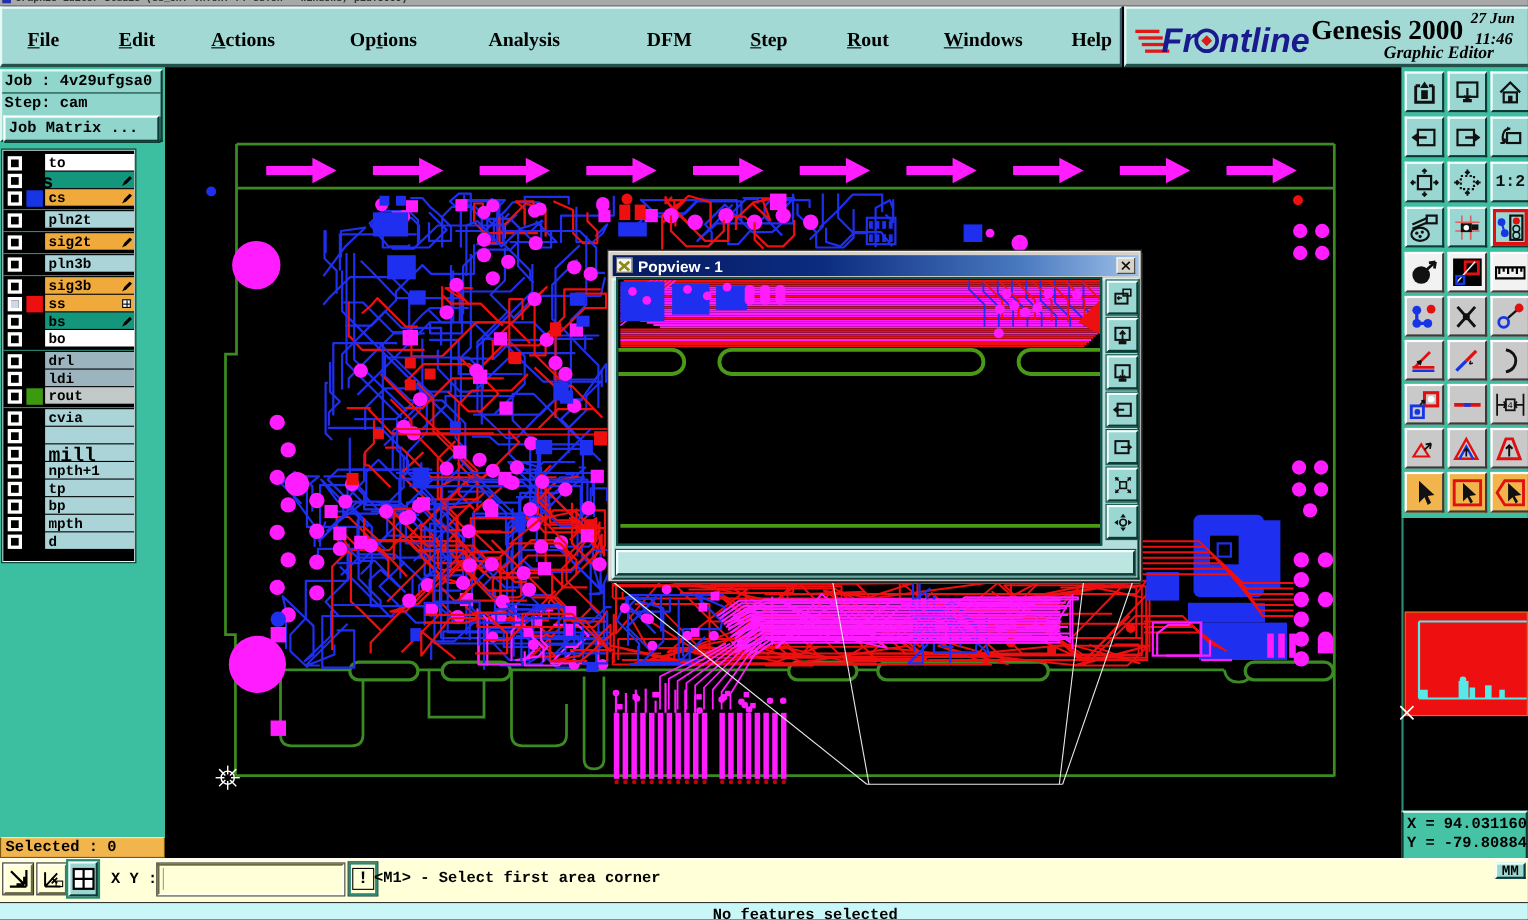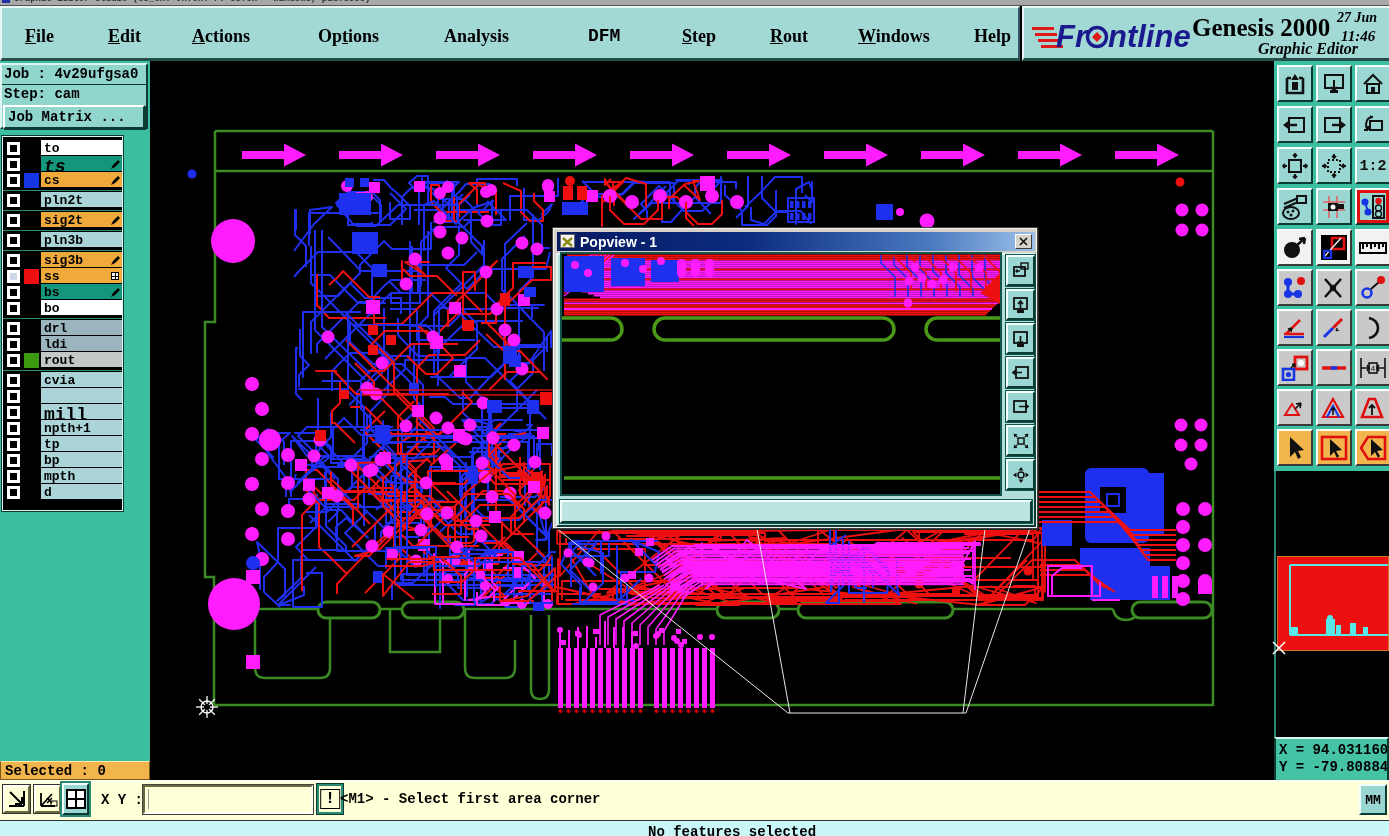--- a/index.html
+++ b/index.html
@@ -11,21 +11,21 @@
 <div class="abs" style="left:0;top:0;width:1389px;height:6px;background:#a8a8a8;border-bottom:1px solid #555;overflow:hidden">
     <div class="abs" style="left:2px;top:-5px;width:8px;height:8px;background:#2233aa"></div>
     <div class="abs mono" style="left:14px;top:-6px;font-size:9px;color:#333;font-weight:bold">Graphic Editor Studio (cs_cn: vn.cn: r: cs.cn - Windows, pid:5000)</div>
   </div>
 <div class="abs" style="left:0;top:6px;width:1020px;height:55px;background:#a2d9d5;border-top:2px solid #e8f8f6;border-left:2px solid #e8f8f6;border-right:2px solid #356;border-bottom:3px solid #25504a;"></div>
 <div class="abs serif" style="left:25px;top:26px;font-size:18px;"><u>F</u>ile</div>
 <div class="abs serif" style="left:108px;top:26px;font-size:18px;"><u>E</u>dit</div>
 <div class="abs serif" style="left:192px;top:26px;font-size:18px;"><u>A</u>ctions</div>
 <div class="abs serif" style="left:318px;top:26px;font-size:18px;">Op<u>t</u>ions</div>
 <div class="abs serif" style="left:444px;top:26px;font-size:18px;">Analysis</div>
-<div class="abs serif" style="left:588px;top:26px;font-size:18px;font-family:Liberation Mono, monospace;">DFM</div>
+<div class="abs serif" style="left:588px;top:26px;font-size:18px;">DFM</div>
 <div class="abs serif" style="left:682px;top:26px;font-size:18px;"><u>S</u>tep</div>
 <div class="abs serif" style="left:770px;top:26px;font-size:18px;"><u>R</u>out</div>
 <div class="abs serif" style="left:858px;top:26px;font-size:18px;"><u>W</u>indows</div>
 <div class="abs serif" style="left:974px;top:26px;font-size:18px;">Help</div>
 <div class="abs" style="left:1022px;top:6px;width:367px;height:55px;background:#a2d9d5;border-top:2px solid #e8f8f6;border-left:2px solid #e8f8f6;border-bottom:3px solid #25504a;"></div>
 <svg class="abs" style="left:1032px;top:18px" width="160" height="36" viewBox="0 0 160 36">
     <g fill="#e01818">
       <rect x="0" y="9" width="22" height="3"></rect>
       <rect x="3" y="15" width="22" height="3"></rect>
       <rect x="6" y="21" width="22" height="3"></rect>
@@ -46,21 +46,21 @@
 <div class="abs" style="left:2px;top:84px;width:144px;height:1px;background:#0b3b33"></div>
 <div class="abs mono" style="left:4px;top:86px;font-size:14px;">Step: cam</div>
 <div class="abs" style="left:3px;top:105px;width:142px;height:24px;background:#90d6cd;border:2px solid #0b3b33;border-top-color:#ffffff;border-left-color:#ffffff;box-shadow:1px 1px 0 #0b3b33;"></div>
 <div class="abs mono" style="left:8px;top:109px;font-size:14px;">Job Matrix ...</div>
 <div class="abs" style="left:2px;top:136px;width:121px;height:375px;background:#000;border:1px solid #dff5f2;outline:1px solid #0b3b33;"></div>
 <div class="abs" style="left:7px;top:142px;width:13px;height:13px;background:#000;border:3px solid #fff;"></div>
 <div class="abs" style="left:41px;top:140px;width:81px;height:15px;background:#ffffff;"></div>
 <div class="abs mono" style="left:44px;top:141px;font-size:13px;">to</div>
 <div class="abs" style="left:7px;top:158px;width:13px;height:13px;background:#000;border:3px solid #fff;"></div>
 <div class="abs" style="left:41px;top:156px;width:81px;height:15px;background:#14967d;"></div>
-<div class="abs mono" style="left:44px;top:157px;font-size:18px;font-style:italic;">ts</div>
+<div class="abs mono" style="left:27px;top:157px;font-size:18px;">ts</div>
 <svg class="abs" style="left:110px;top:160px" width="10" height="10">
     <path d="M1 9 L3 5 L8 0 L10 2 L5 7 Z" fill="#000"></path>
   </svg>
 <div class="abs" style="left:7px;top:174px;width:13px;height:13px;background:#000;border:3px solid #fff;"></div>
 <div class="abs" style="left:24px;top:173px;width:15px;height:15px;background:#1636e6;"></div>
 <div class="abs" style="left:41px;top:172px;width:81px;height:15px;background:#f0aa3c;"></div>
 <div class="abs mono" style="left:44px;top:173px;font-size:13px;">cs</div>
 <svg class="abs" style="left:110px;top:176px" width="10" height="10">
     <path d="M1 9 L3 5 L8 0 L10 2 L5 7 Z" fill="#000"></path>
   </svg>
@@ -379,21 +379,21 @@
       <path d="M11 2 V20 M2 11 H20" stroke="#000" stroke-width="2"></path>
     </svg>
   </div>
 <div class="abs mono" style="left:101px;top:792px;font-size:14px;">X Y :</div>
 <div class="abs" style="left:143px;top:785px;width:170px;height:29px;background:#ffffd8;border:2px solid #6a6a40;border-bottom-color:#fffff4;border-right-color:#fffff4;outline:1px solid #444;"></div>
 <div class="abs" style="left:148px;top:789px;width:1px;height:20px;background:#999;"></div>
 <div class="abs" style="left:317px;top:784px;width:26px;height:30px;background:#ffffd8;border:2px solid #2a8a74;outline:1px solid #0b3b33;">
     <div class="mono" style="position:absolute;left:50%;top:50%;transform:translate(-50%,-50%);font-size:16px;border:1px solid #000;padding:0 4px;">!</div>
   </div>
 <div class="abs mono" style="left:340px;top:791px;font-size:14px;">&lt;M1&gt; - Select first area corner</div>
-<div class="abs" style="left:1359px;top:784px;width:28px;height:31px;background:#9bd7d2;border:2px solid #0b3b33;border-top-color:#f2fffd;border-left-color:#f2fffd;">
+<div class="abs" style="left:1359px;top:784px;width:28px;height:15px;background:#9bd7d2;border:2px solid #0b3b33;border-top-color:#f2fffd;border-left-color:#f2fffd;">
     <div class="mono" style="position:absolute;left:50%;top:50%;transform:translate(-50%,-50%);font-size:13px;">MM</div>
   </div>
 <div class="abs" style="left:0;top:820px;width:1389px;height:16px;background:#c9f7f7;border-top:1px solid #333;"></div>
 <div class="abs mono" style="left:648px;top:824px;font-size:14px;">No features selected</div>
 <svg class="abs" style="left:150px;top:61px" width="1124" height="719" viewBox="150 61 1124 719">
     <g stroke="#3c8a23" stroke-width="2.5" fill="none">
       <path d="M215 131 H1213 M215 171 H1213"></path>
       <path d="M215 131 V322 H205 V577 H214 V705"></path>
       <path d="M1213 131 V706"></path>
       <path d="M214 705 H1213"></path>

